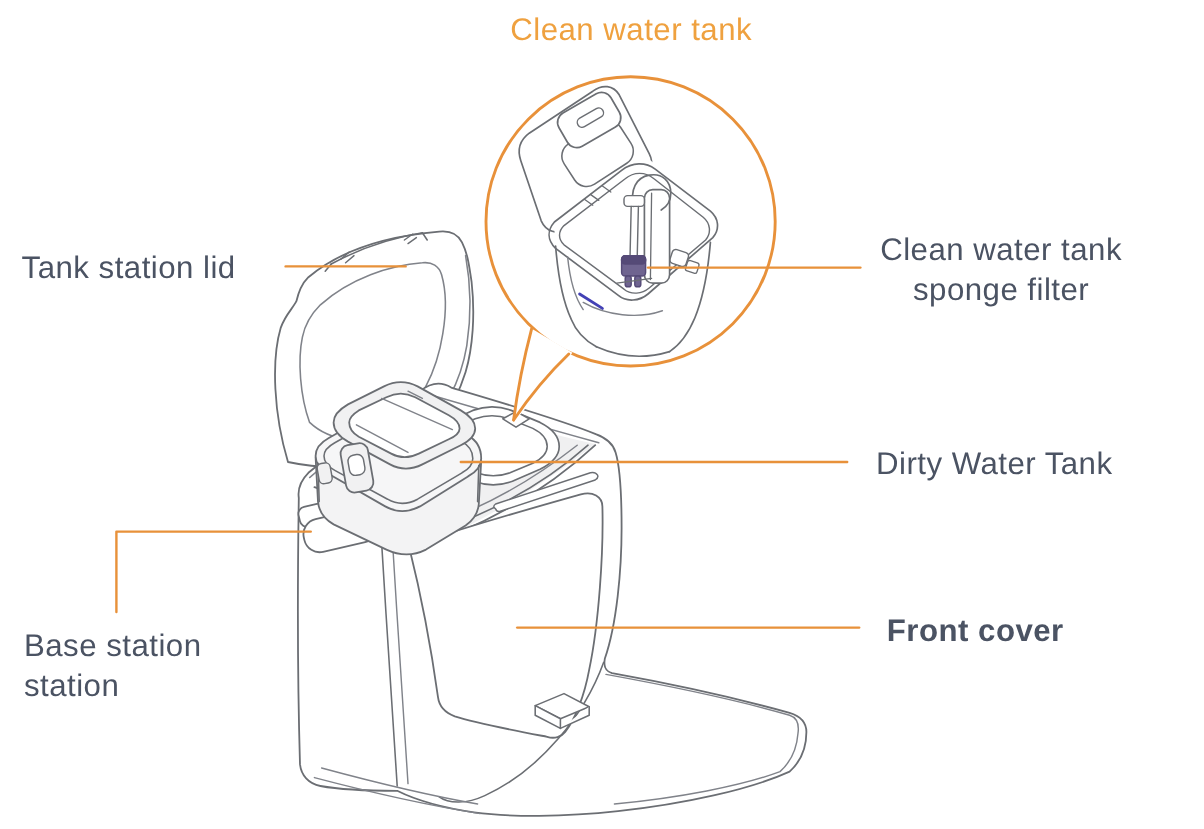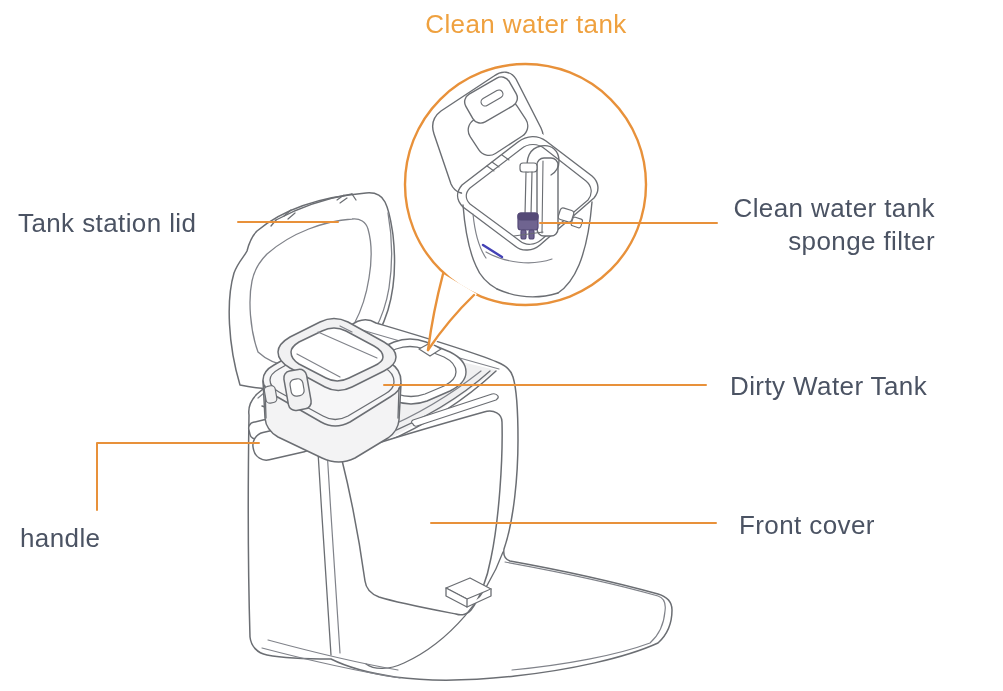--- a/index.html
+++ b/index.html
@@ -236,24 +236,25 @@
       <path d="M 259,443 L 97,443 L 97,510"></path>
     </g>
   </svg>
 
   <div class="label title" style="left:376px; top:8px; width:300px; text-align:center;">Clean water tank</div>
 
   <div class="label" style="left:18px; top:207px;">Tank station lid</div>
 
   <div class="label right-align" style="right:68px; top:192px;">
     <span style="display:block;">Clean water tank</span>
-    <span style="display:block;">sponge filter</span>
+    <span style="display:block;text-align:center;">sponge filter</span>
   </div>
 
   <div class="label" style="left:730px; top:370px;text-align:center;">Dirty Water Tank</div>
 
-  <div class="label" style="left:739px; top:509px;">Front cover</div>
+  <div class="label" style="left:739px; top:509px;font-weight:bold;">Front cover</div>
 
   <div class="label" style="left:20px; top:522px;">
-    <span style="display:block;">handle</span>
+    <span style="display:block;">Base station</span>
+    <span style="display:block;">station</span>
   </div>
 
 </div>
 
 </body></html>

